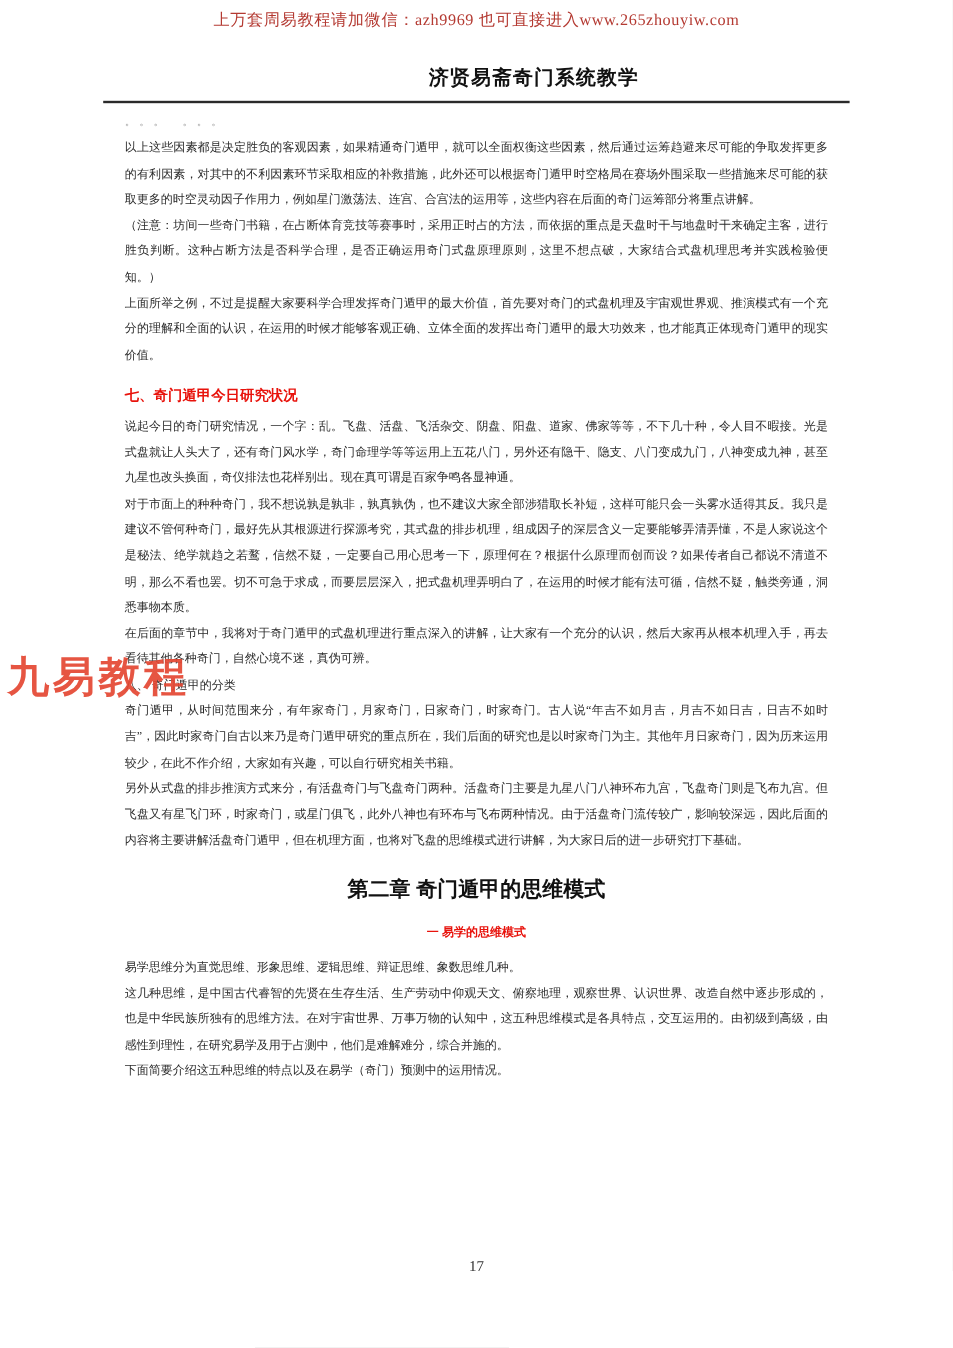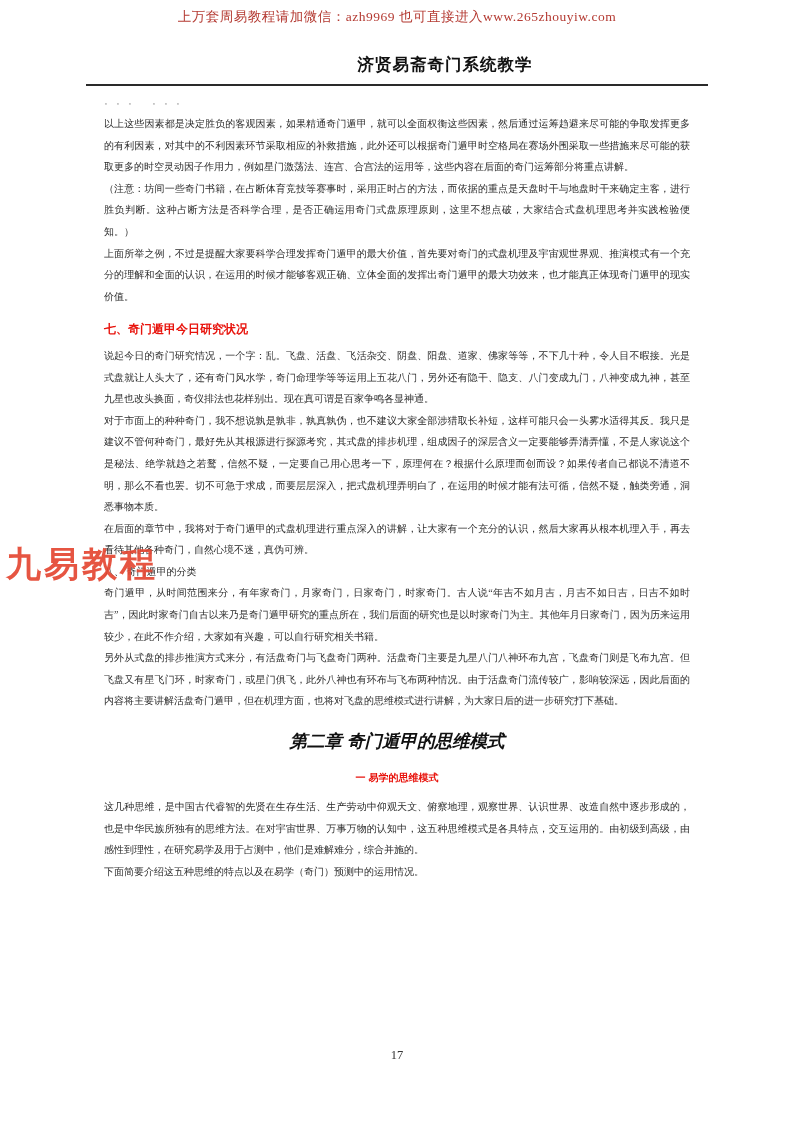--- a/index.html
+++ b/index.html
@@ -39,21 +39,20 @@
   }
   .h-red {
     color:#e8130c; font-weight:bold; font-size:12px;
     line-height:21.6px; margin-top:12px; margin-bottom:4px;
     font-family:"Liberation Sans","DejaVu Sans",sans-serif;
   }
   .h-chapter {
     text-align:center; font-size:17.5px; font-weight:bold; color:#111;
     line-height:26px; margin-top:16px; margin-bottom:14px;
     font-family:"Liberation Sans","DejaVu Sans",sans-serif;
-    font-style:italic;
   }
   .h-red-center {
     text-align:center; color:#e8130c; font-weight:bold; font-size:10px;
     line-height:20px; margin-bottom:8px;
     font-family:"Liberation Sans","DejaVu Sans",sans-serif;
   }
   .watermark {
     position:absolute; left:6px; top:541px;
     font-size:35px; font-weight:800; letter-spacing:3px;
     color:rgba(228,70,50,0.92);
@@ -79,18 +78,19 @@
       <div class="blk p">上面所举之例，不过是提醒大家要科学合理发挥奇门遁甲的最大价值，首先要对奇门的式盘机理及宇宙观世界观、推演模式有一个充分的理解和全面的认识，在运用的时候才能够客观正确、立体全面的发挥出奇门遁甲的最大功效来，也才能真正体现奇门遁甲的现实价值。</div>
       <div class="blk h-red">七、奇门遁甲今日研究状况</div>
       <div class="blk p">说起今日的奇门研究情况，一个字：乱。飞盘、活盘、飞活杂交、阴盘、阳盘、道家、佛家等等，不下几十种，令人目不暇接。光是式盘就让人头大了，还有奇门风水学，奇门命理学等等运用上五花八门，另外还有隐干、隐支、八门变成九门，八神变成九神，甚至九星也改头换面，奇仪排法也花样别出。现在真可谓是百家争鸣各显神通。</div>
       <div class="blk p">对于市面上的种种奇门，我不想说孰是孰非，孰真孰伪，也不建议大家全部涉猎取长补短，这样可能只会一头雾水适得其反。我只是建议不管何种奇门，最好先从其根源进行探源考究，其式盘的排步机理，组成因子的深层含义一定要能够弄清弄懂，不是人家说这个是秘法、绝学就趋之若鹜，信然不疑，一定要自己用心思考一下，原理何在？根据什么原理而创而设？如果传者自己都说不清道不明，那么不看也罢。切不可急于求成，而要层层深入，把式盘机理弄明白了，在运用的时候才能有法可循，信然不疑，触类旁通，洞悉事物本质。</div>
       <div class="blk p">在后面的章节中，我将对于奇门遁甲的式盘机理进行重点深入的讲解，让大家有一个充分的认识，然后大家再从根本机理入手，再去看待其他各种奇门，自然心境不迷，真伪可辨。</div>
       <div class="blk p">八、 奇门遁甲的分类</div>
       <div class="blk p">奇门遁甲，从时间范围来分，有年家奇门，月家奇门，日家奇门，时家奇门。古人说“年吉不如月吉，月吉不如日吉，日吉不如时吉”，因此时家奇门自古以来乃是奇门遁甲研究的重点所在，我们后面的研究也是以时家奇门为主。其他年月日家奇门，因为历来运用较少，在此不作介绍，大家如有兴趣，可以自行研究相关书籍。</div>
       <div class="blk p">另外从式盘的排步推演方式来分，有活盘奇门与飞盘奇门两种。活盘奇门主要是九星八门八神环布九宫，飞盘奇门则是飞布九宫。但飞盘又有星飞门环，时家奇门，或星门俱飞，此外八神也有环布与飞布两种情况。由于活盘奇门流传较广，影响较深远，因此后面的内容将主要讲解活盘奇门遁甲，但在机理方面，也将对飞盘的思维模式进行讲解，为大家日后的进一步研究打下基础。</div>
       <div class="blk h-chapter">第二章 奇门遁甲的思维模式</div>
       <div class="blk h-red-center">一 易学的思维模式</div>
+      <div class="blk p">易学思维分为直觉思维、形象思维、逻辑思维、辩证思维、象数思维几种。</div>
       <div class="blk p">这几种思维，是中国古代睿智的先贤在生存生活、生产劳动中仰观天文、俯察地理，观察世界、认识世界、改造自然中逐步形成的，也是中华民族所独有的思维方法。在对宇宙世界、万事万物的认知中，这五种思维模式是各具特点，交互运用的。由初级到高级，由感性到理性，在研究易学及用于占测中，他们是难解难分，综合并施的。</div>
       <div class="blk p">下面简要介绍这五种思维的特点以及在易学（奇门）预测中的运用情况。</div>
     </div>
   <div class="watermark">九易教程</div>
   <div class="page-number">17</div>
 </div>
 
 </body></html>

